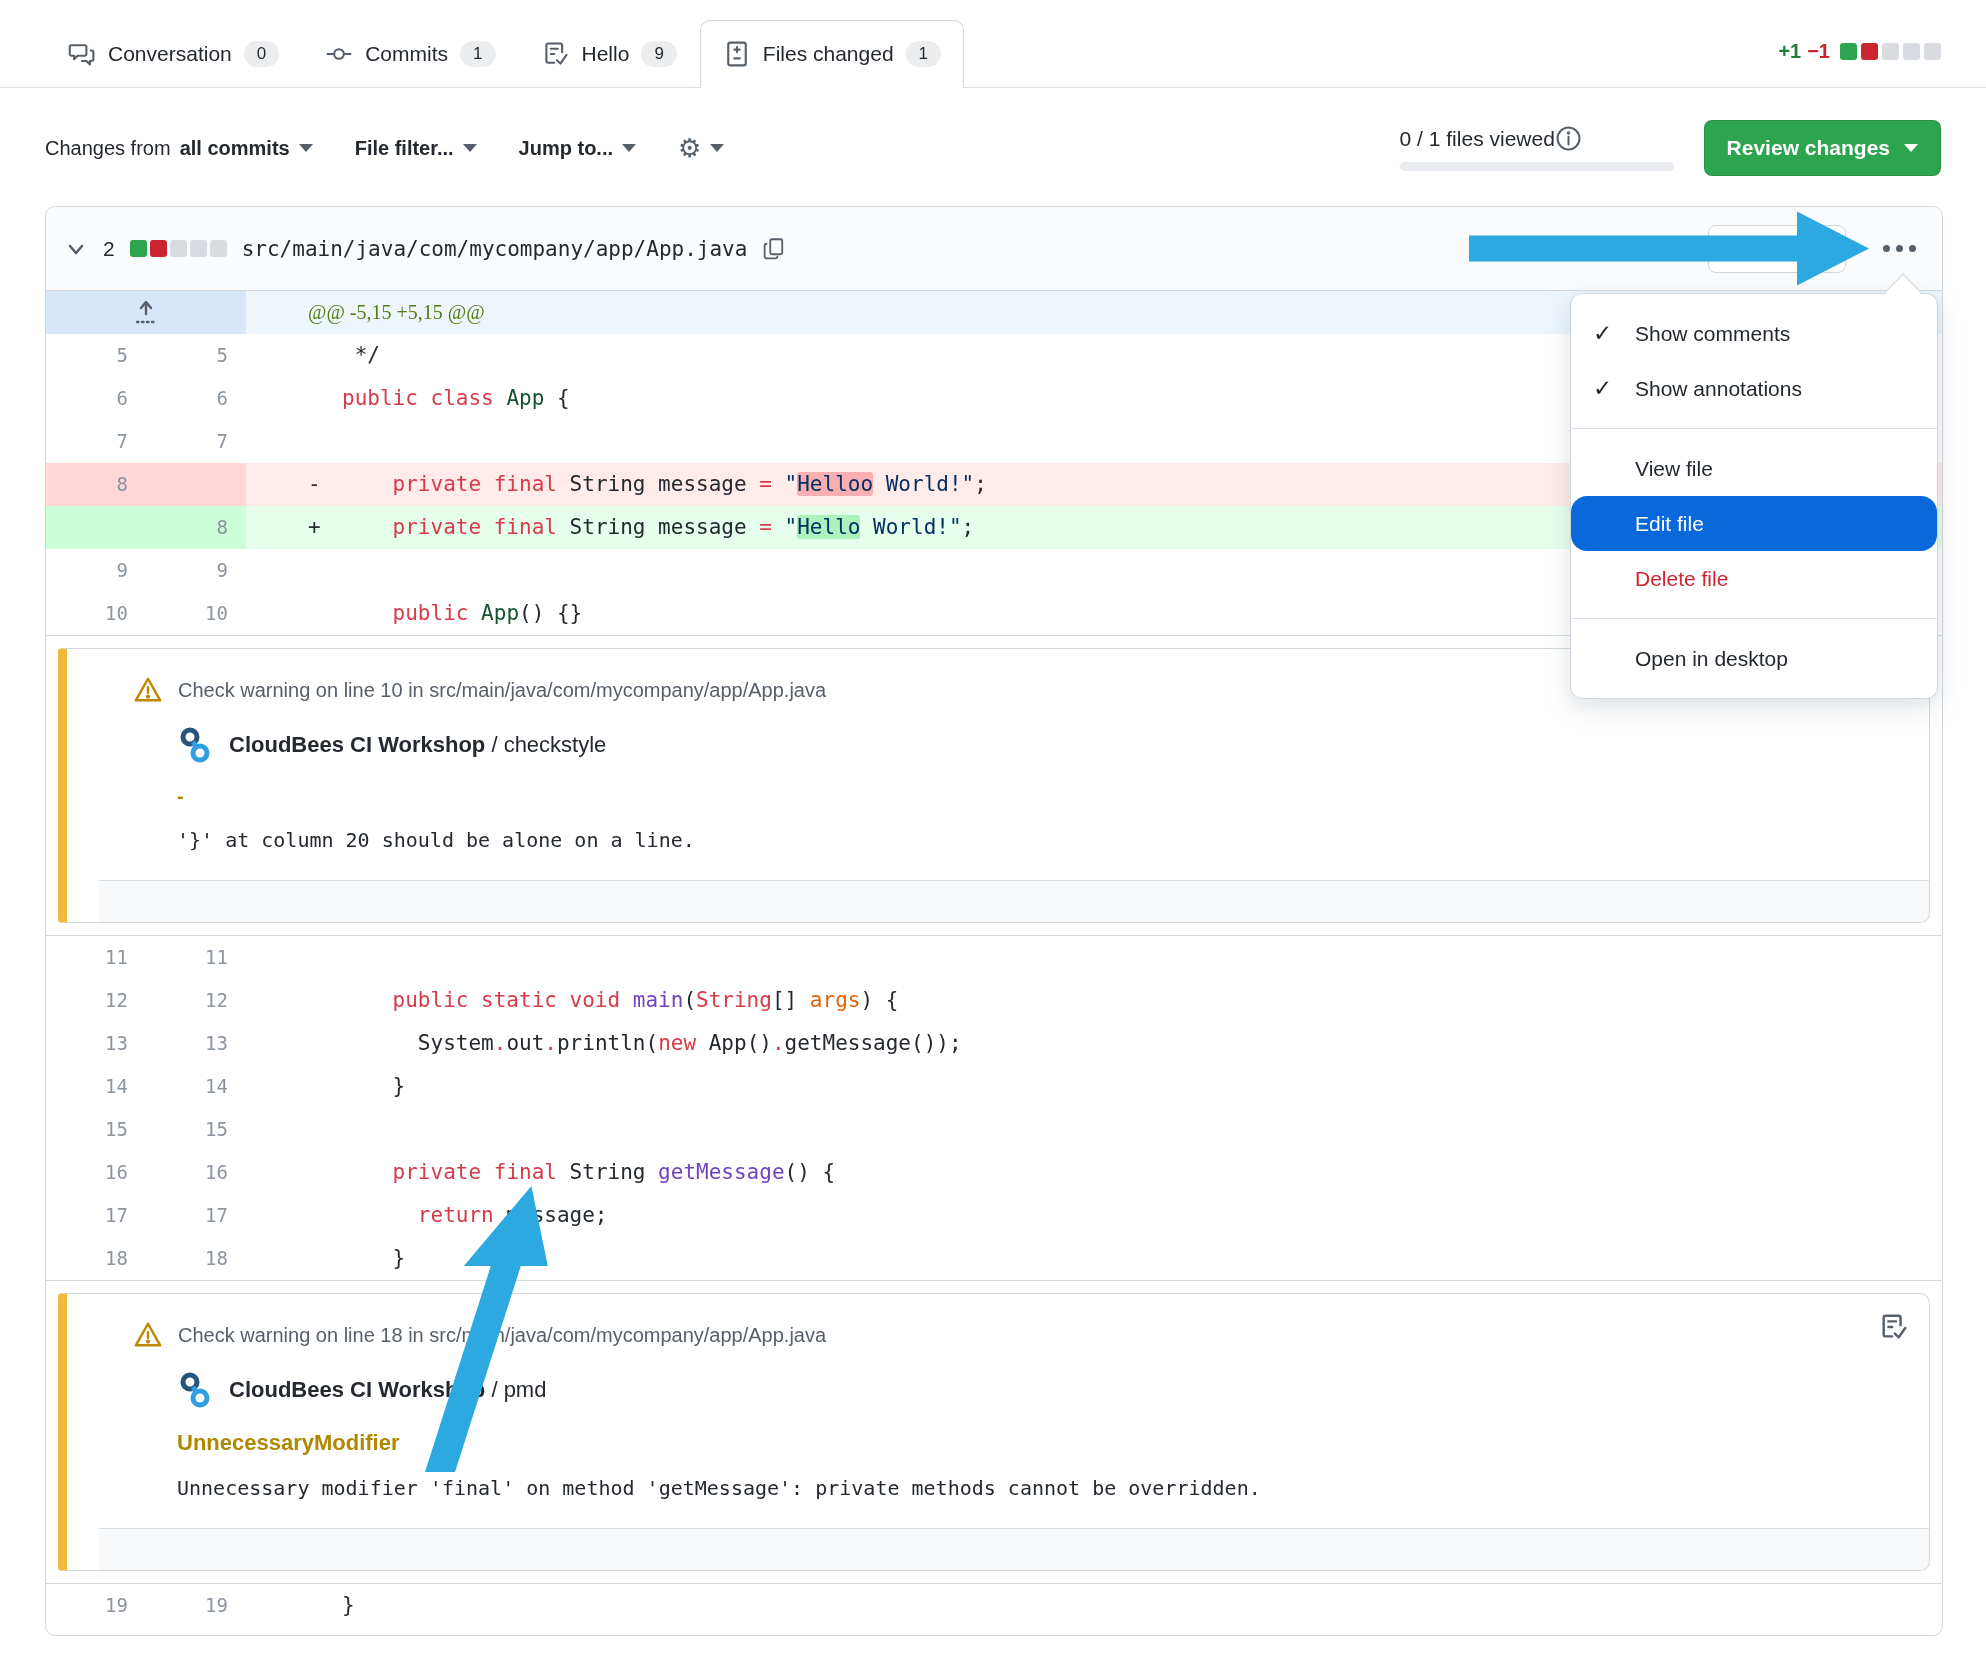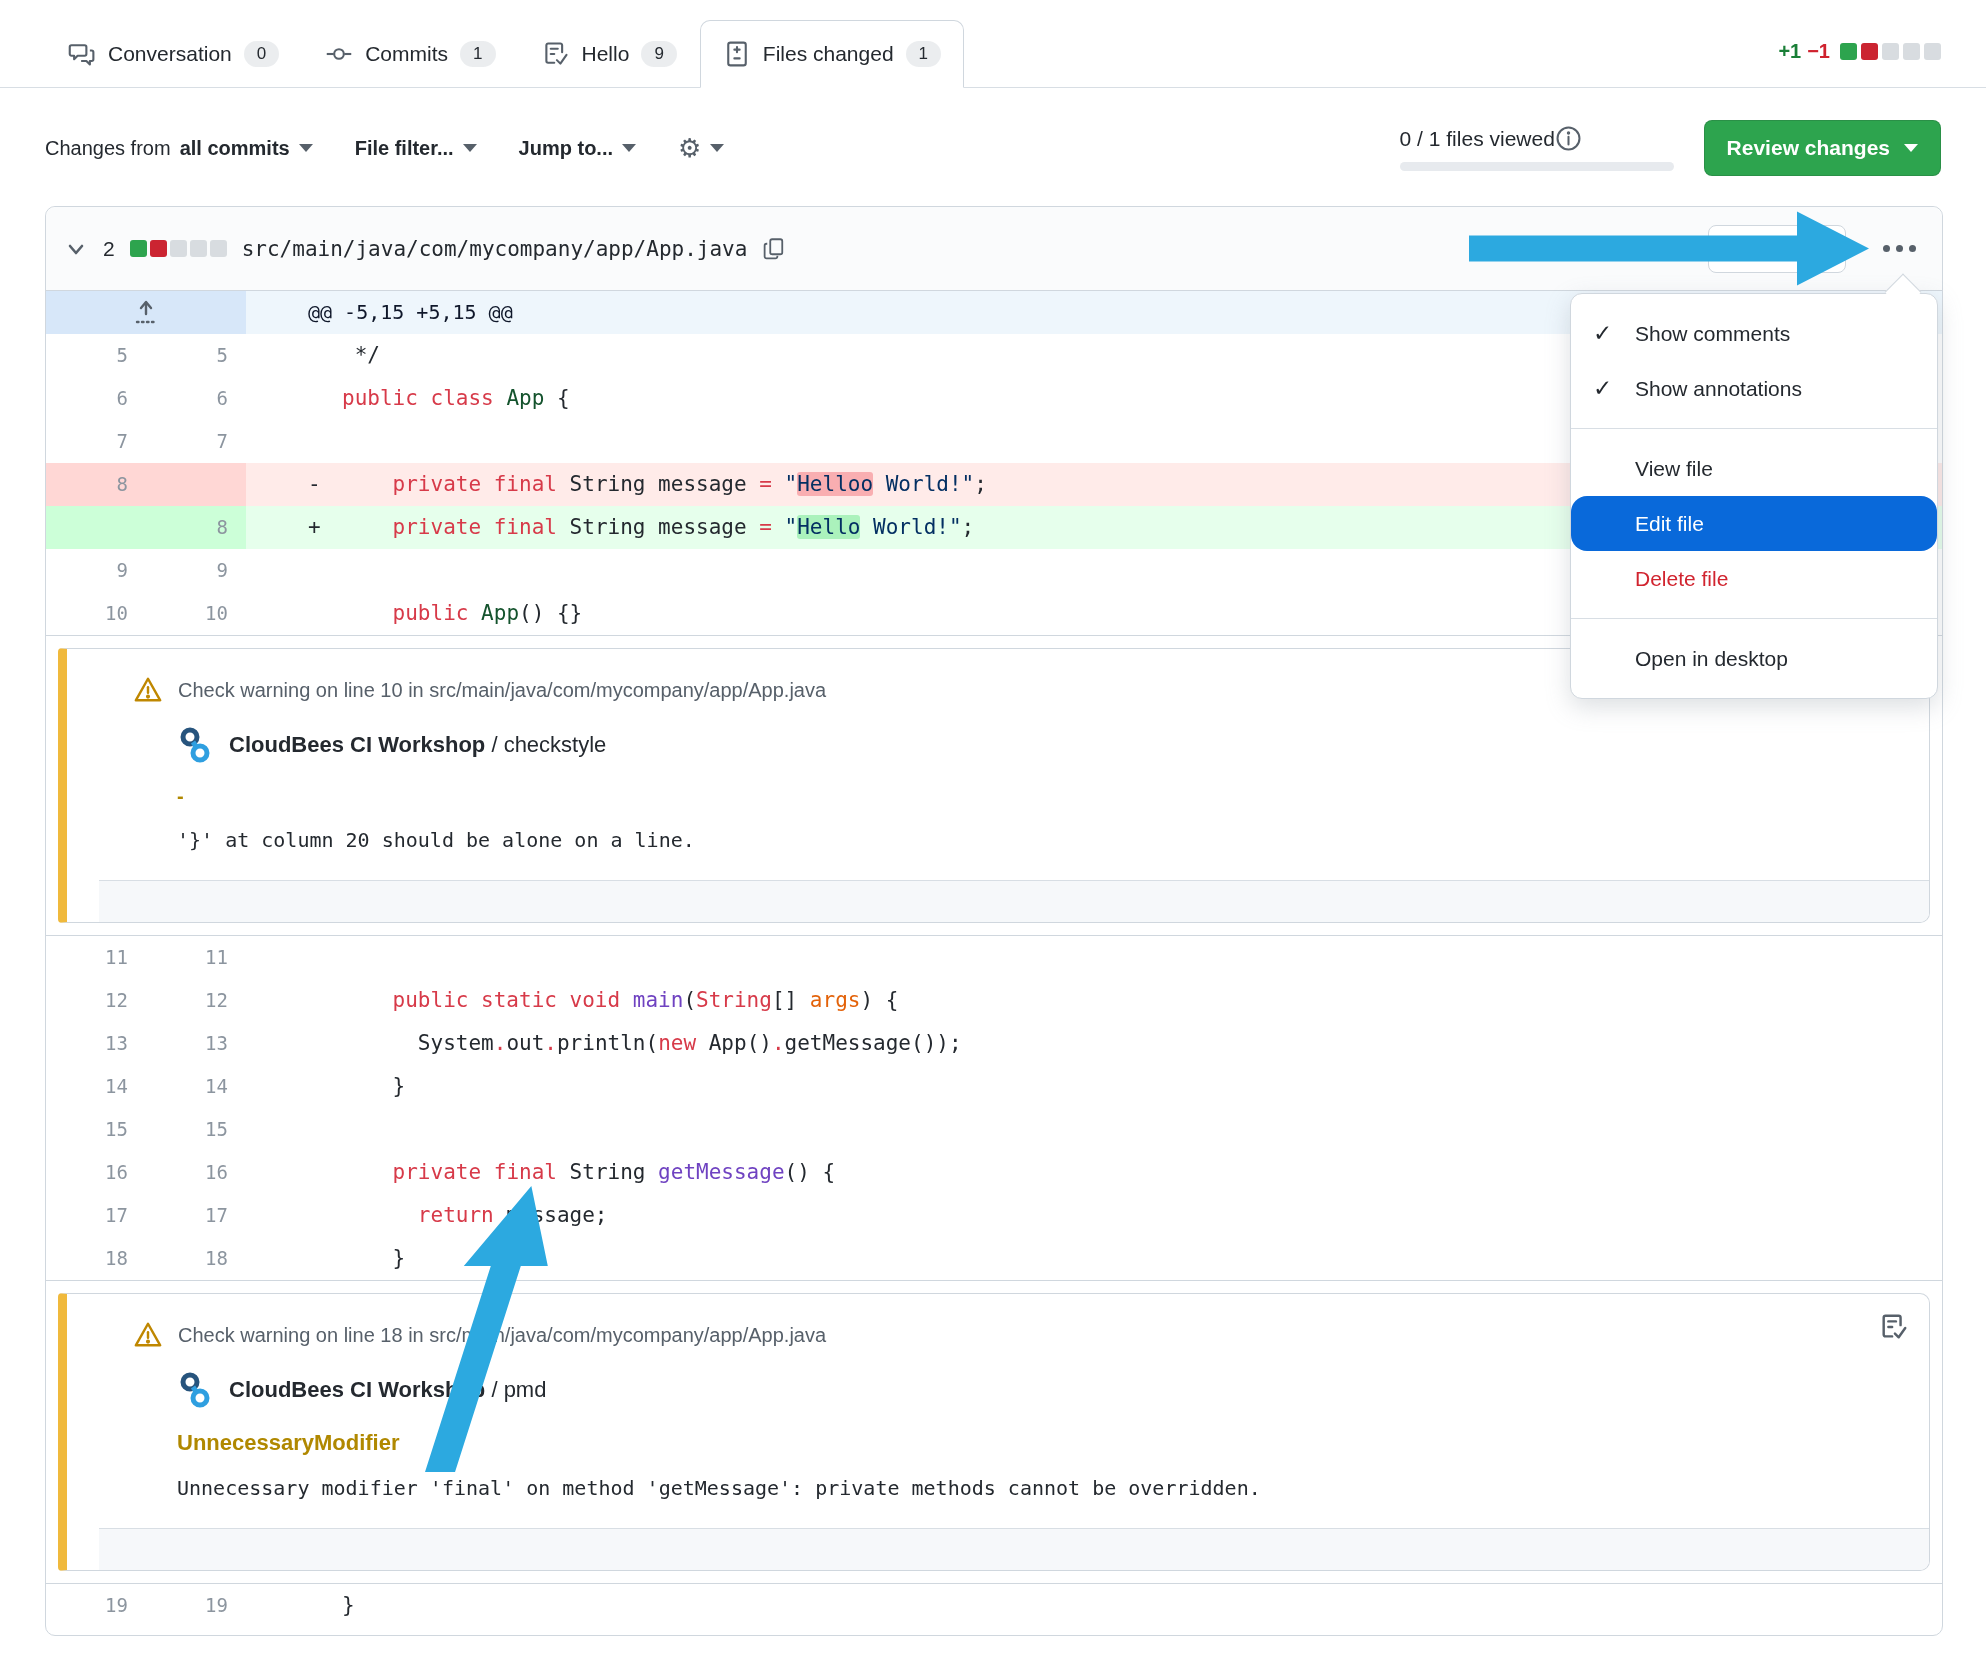--- a/index.html
+++ b/index.html
@@ -61,21 +61,21 @@
   .kebab-btn i { width:7px; height:7px; border-radius:50%; background:#57606a; }
 
   
   .diff { font-family:"DejaVu Sans Mono", monospace; font-size:21px; }
   .row { display:flex; height:43px; line-height:43px; }
   .num { width:100px; flex:none; text-align:right; padding-right:18px; color:#8c959f; font-size:19px; }
   .marker { width:96px; flex:none; padding-left:62px; color:#24292f; }
   .code { flex:1; white-space:pre; color:#24292f; overflow:hidden; }
   .row.hunk { background:#eef6fc; }
   .hunk-gutter { width:200px; flex:none; background:#d7e7f9; display:flex; align-items:center; justify-content:center; cursor:pointer; }
-  .hunk-text { padding-left:62px; color:#0f172a; white-space:pre; font-size:20px; }
+  .hunk-text { padding-left:62px; color:#4d7c0f; white-space:pre; font-size:20px;font-family:Liberation Serif, serif; }
   .row.del { background:#ffebe9; } .row.del .num { background:#ffd7d5; }
   .row.add { background:#e6ffec; } .row.add .num { background:#ccffd8; }
   .kw { color:#d73a49; } .fn { color:#6f42c1; } .ty { color:#14532d; }
   .arg { color:#e36209; } .str { color:#032f62; }
   .hl-del { background:#f9aeb1; border-radius:3px; }
   .hl-add { background:#abf2bc; border-radius:3px; }
   .t3 { padding-bottom:8px; }
 
   
   .ann-wrap { border-top:1px solid #d0d7de; border-bottom:1px solid #d0d7de; padding:12px; background:#fff; font-family:"Liberation Sans",sans-serif; }

